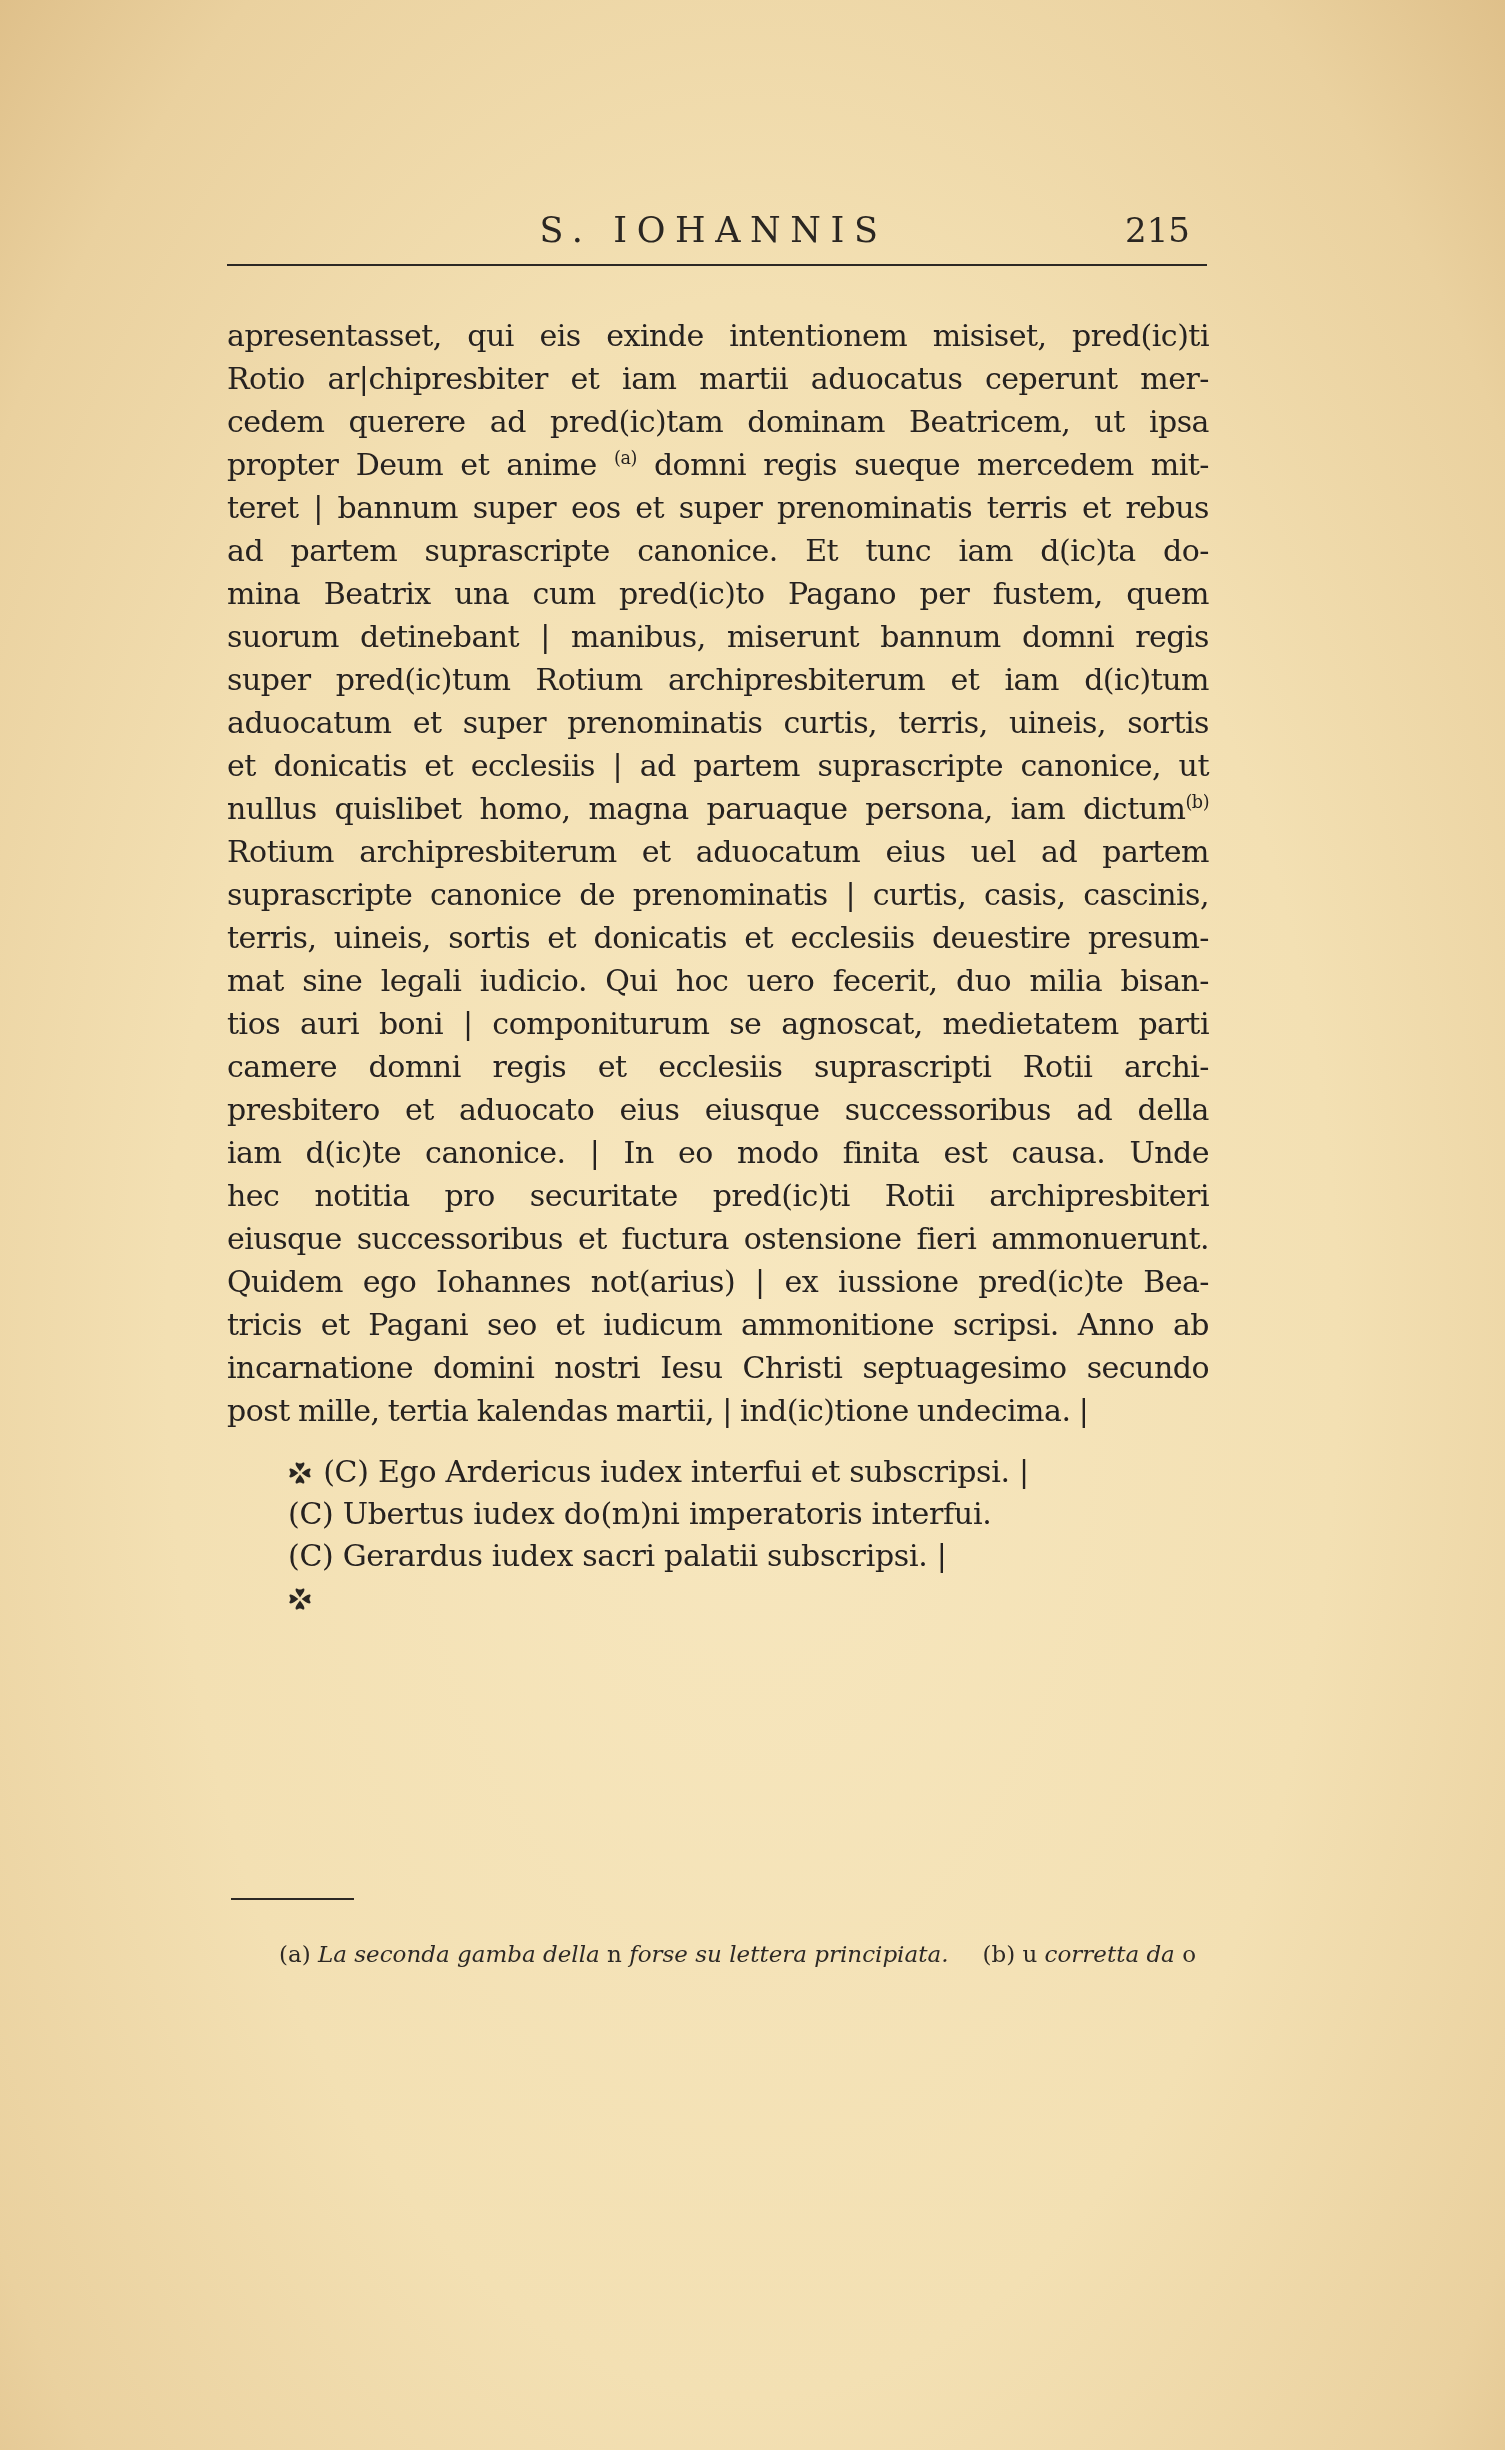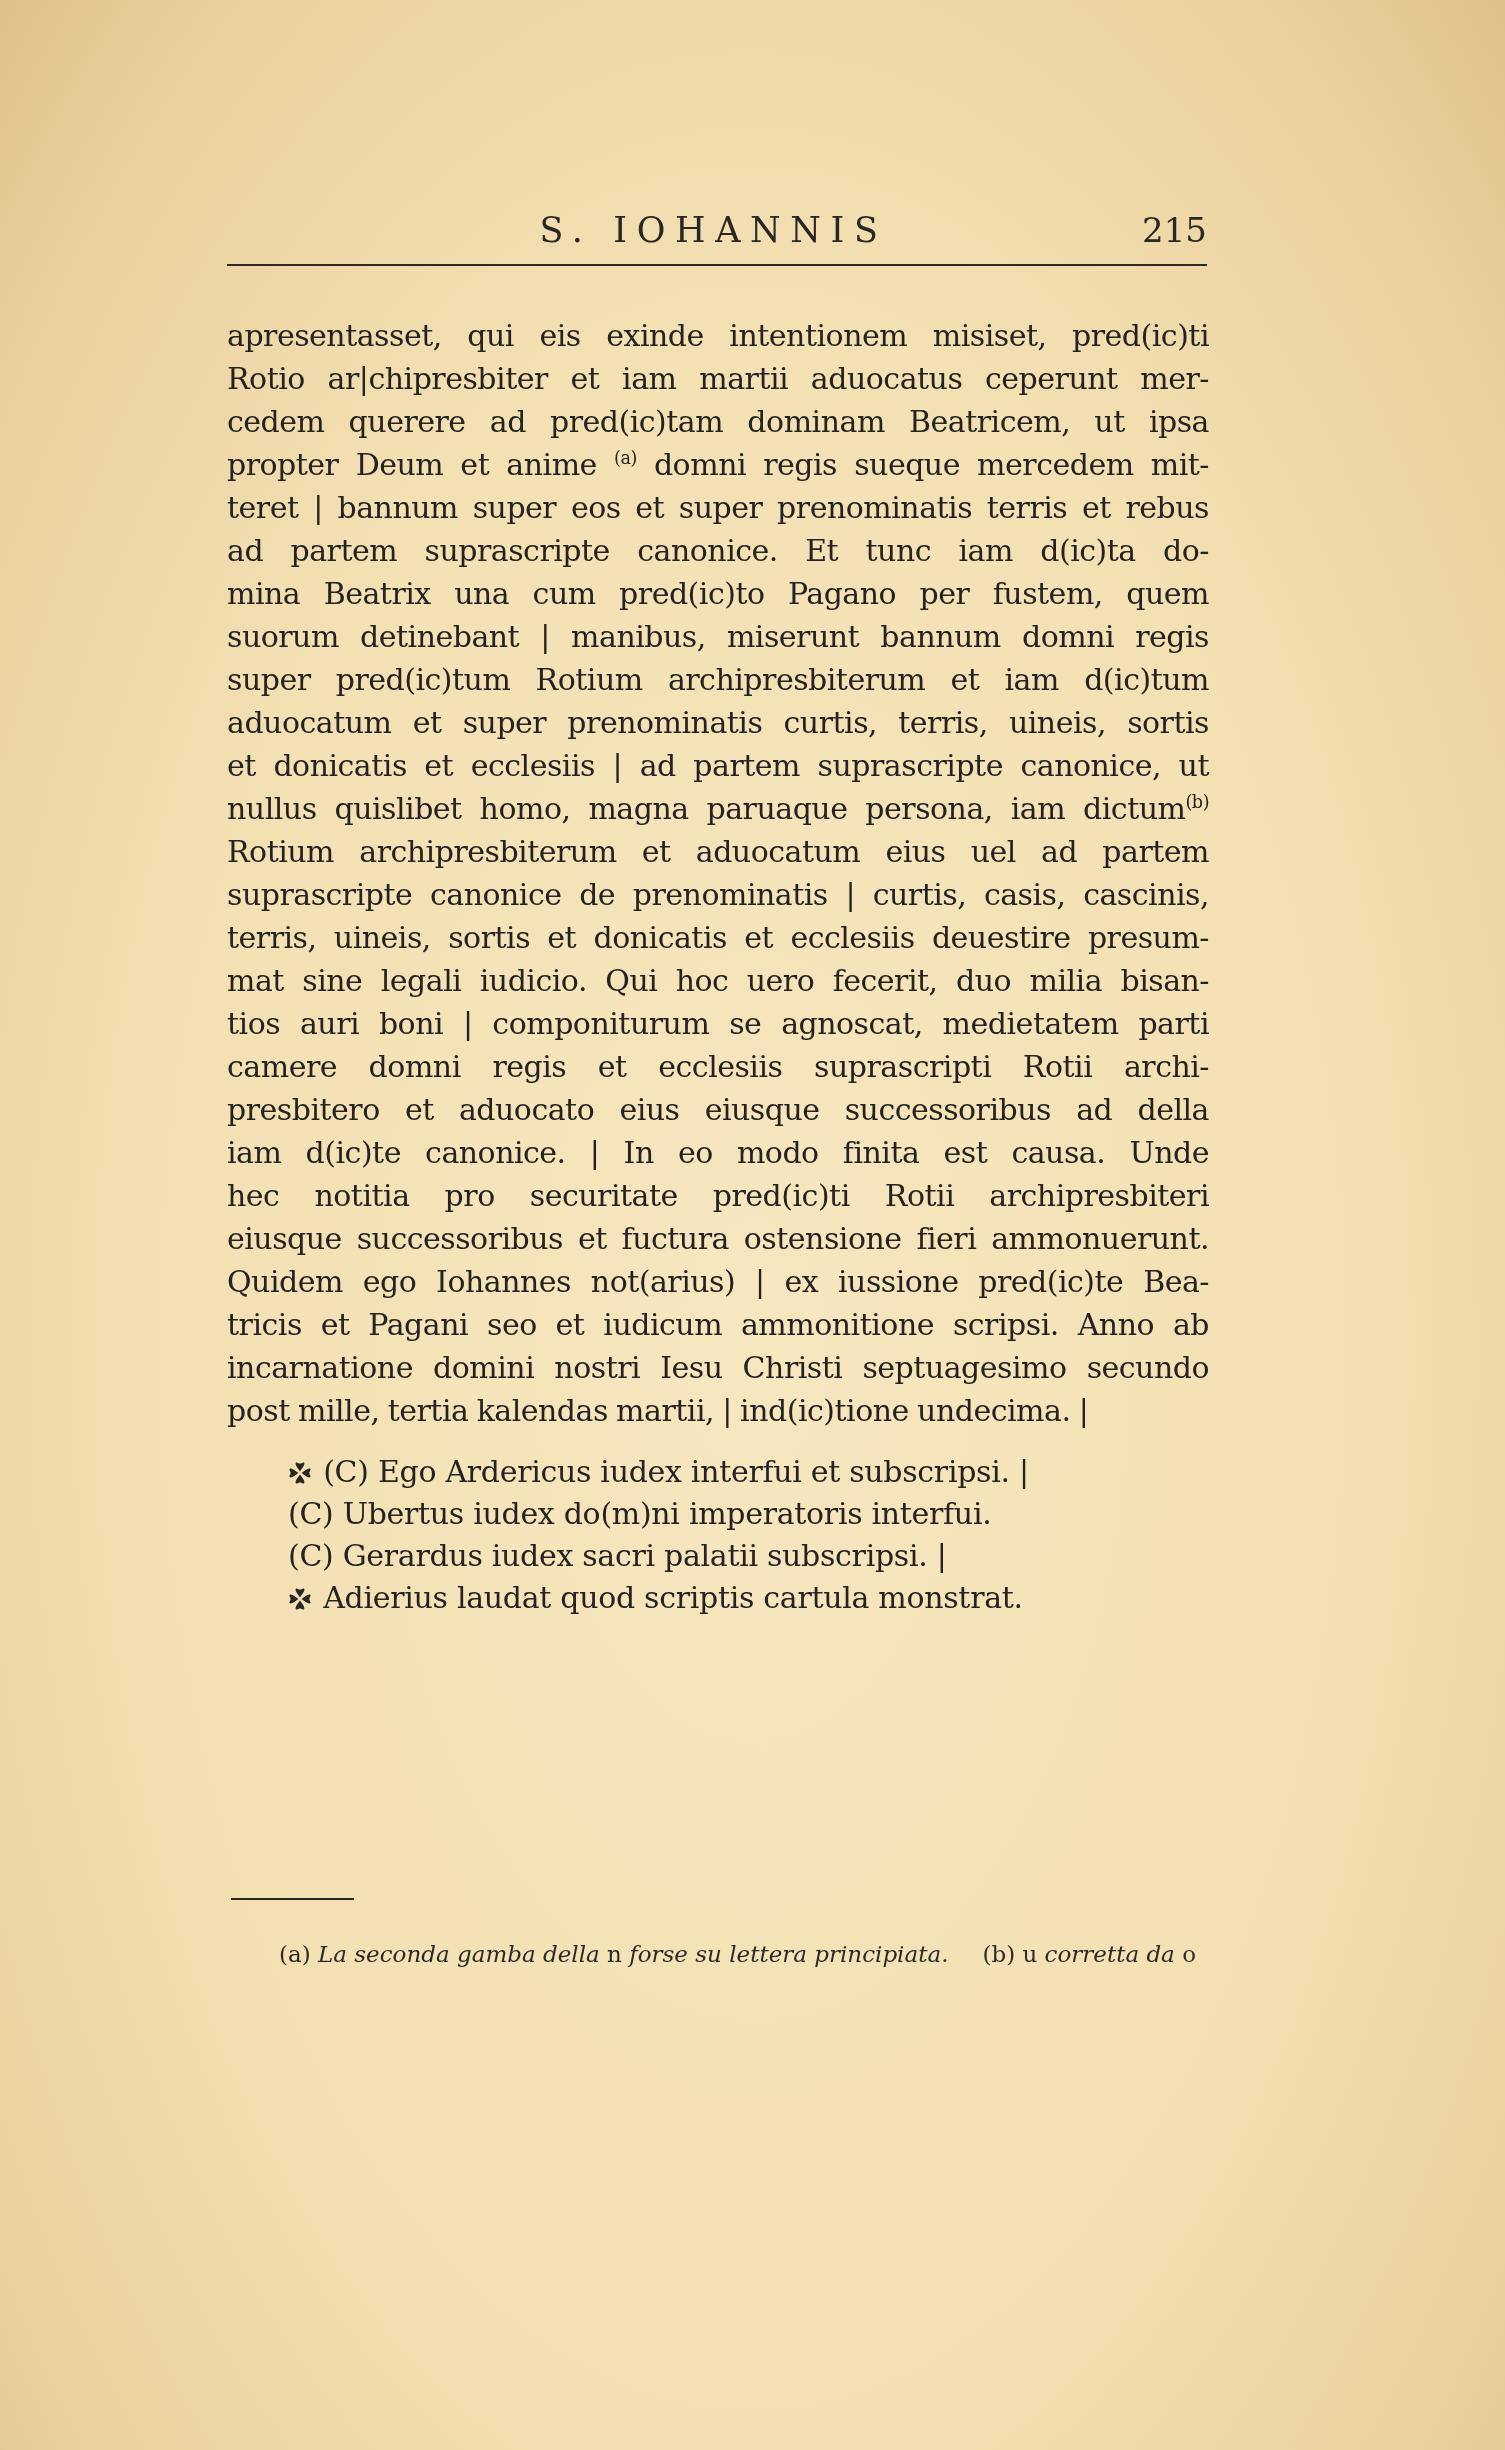--- a/index.html
+++ b/index.html
@@ -7,21 +7,21 @@
     width: 1505px; height: 2450px; position: relative; overflow: hidden;
     background: radial-gradient(ellipse at 50% 55%, #f7e7bf 0%, #f3e0b3 55%, #ead19f 85%, #dfc08a 100%);
     font-family: "DejaVu Serif", "Liberation Serif", serif;
     color: #262220;
   }
   .header-title {
     position: absolute; top: 210px; left: 1px; width: 1425px; text-align: center;
     font-family: "DejaVu Serif", serif; font-size: 35px; letter-spacing: 9.6px; color: #2a2622;
   }
   .page-number {
-    position: absolute; top: 210px; left: 1125px; width: 82px; text-align: right;
+    position: absolute; top: 210px; left: 1125px; width: 82px; text-align: left;
     font-size: 34px; color: #2a2622;
   }
   .header-rule {
     position: absolute; top: 264px; left: 227px; width: 980px; height: 0;
     border-top: 2.4px solid #2c2824;
   }
   .body-text {
     position: absolute; top: 314px; left: 227px; width: 982px;
   }
   .line {
@@ -99,18 +99,18 @@
         </svg></span><span>(C) Ego Ardericus iudex interfui et subscripsi. |</span></div>
     <div class="sig-line"><span>(C) Ubertus iudex do(m)ni imperatoris interfui.</span></div>
     <div class="sig-line"><span>(C) Gerardus iudex sacri palatii subscripsi. |</span></div>
     <div class="sig-line"><span class="cross"><svg viewBox="0 0 30 30">
           <g fill="#2a2622">
             <path d="M15 13 C12 9 8 4 10 2 C12 1 13 4 15 3 C17 4 18 1 20 2 C22 4 18 9 15 13Z"></path>
             <path d="M15 17 C12 21 8 26 10 28 C12 29 13 26 15 27 C17 26 18 29 20 28 C22 26 18 21 15 17Z"></path>
             <path d="M13 15 C9 12 4 8 2 10 C1 12 4 13 3 15 C4 17 1 18 2 20 C4 22 9 18 13 15Z"></path>
             <path d="M17 15 C21 12 26 8 28 10 C29 12 26 13 27 15 C26 17 29 18 28 20 C26 22 21 18 17 15Z"></path>
           </g>
-        </svg></span><span>Adierius laudat quod scriptis cartula monstrat.</span></div>
+        </svg></span></div>
   </div>
 
 <div class="footnote-rule"></div>
 <div class="footnotes" id="footnotes"><span><span>(a) </span><span class="it">La seconda gamba della</span><span> n </span><span class="it">forse su lettera principiata.</span></span><span class="gap"></span><span><span>(b) </span><span>u </span><span class="it">corretta da</span><span> o</span></span></div>
 
 
 </body></html>

